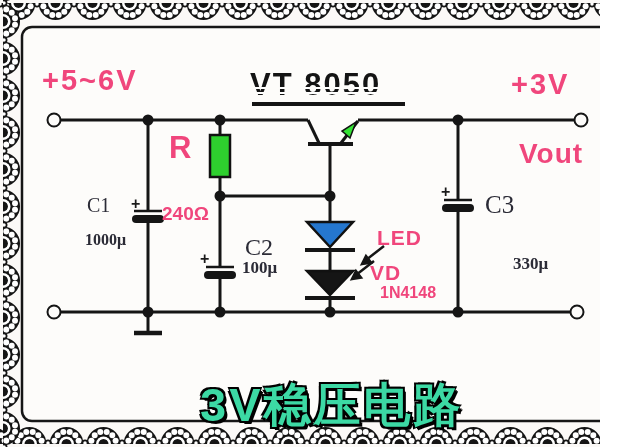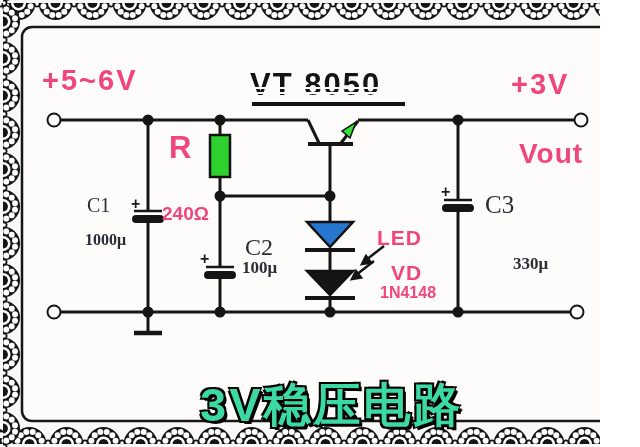--- a/index.html
+++ b/index.html
@@ -22,21 +22,21 @@
     -webkit-background-clip:text;background-clip:text;-webkit-text-fill-color:transparent;
   }
   .vt-underline{position:absolute;left:252px;top:102px;width:153px;height:4px;background:#141414;}
   .c1-name{left:87px;top:195px;font-size:20px;}
   .c1-val{left:85px;top:232px;font-size:16px;font-weight:bold;}
   .r-name{left:169px;top:132px;font-size:31px;}
   .r-val{left:162px;top:172px;font-size:19px;margin-top:32px;}
   .c2-name{left:245px;top:235px;font-size:24px;}
   .c2-val{left:242px;top:259px;font-size:17px;font-weight:bold;}
   .led-name{left:377px;top:227px;font-size:21px;letter-spacing:1px;}
-  .vd-name{left:391px;top:262px;font-size:21px;letter-spacing:1px;text-align:right;}
+  .vd-name{left:370px;top:262px;font-size:21px;letter-spacing:1px;text-align:right;}
   .vd-val{left:380px;top:285px;font-size:16px;}
   .c3-name{left:485px;top:192px;font-size:25px;}
   .c3-val{left:513px;top:229px;font-size:17px;font-weight:bold;margin-top:26px;}
   .plus-mark{font-size:16px;font-weight:bold;color:#1a1a1a;}
   .plus-c1{left:131px;top:196px;}
   .plus-c2{left:200px;top:251px;}
   .plus-c3{left:441px;top:184px;}
   .caption{
     left:200px;top:345px;font-size:47px;font-weight:bold;letter-spacing:3px;
     color:#3cd9a4;

